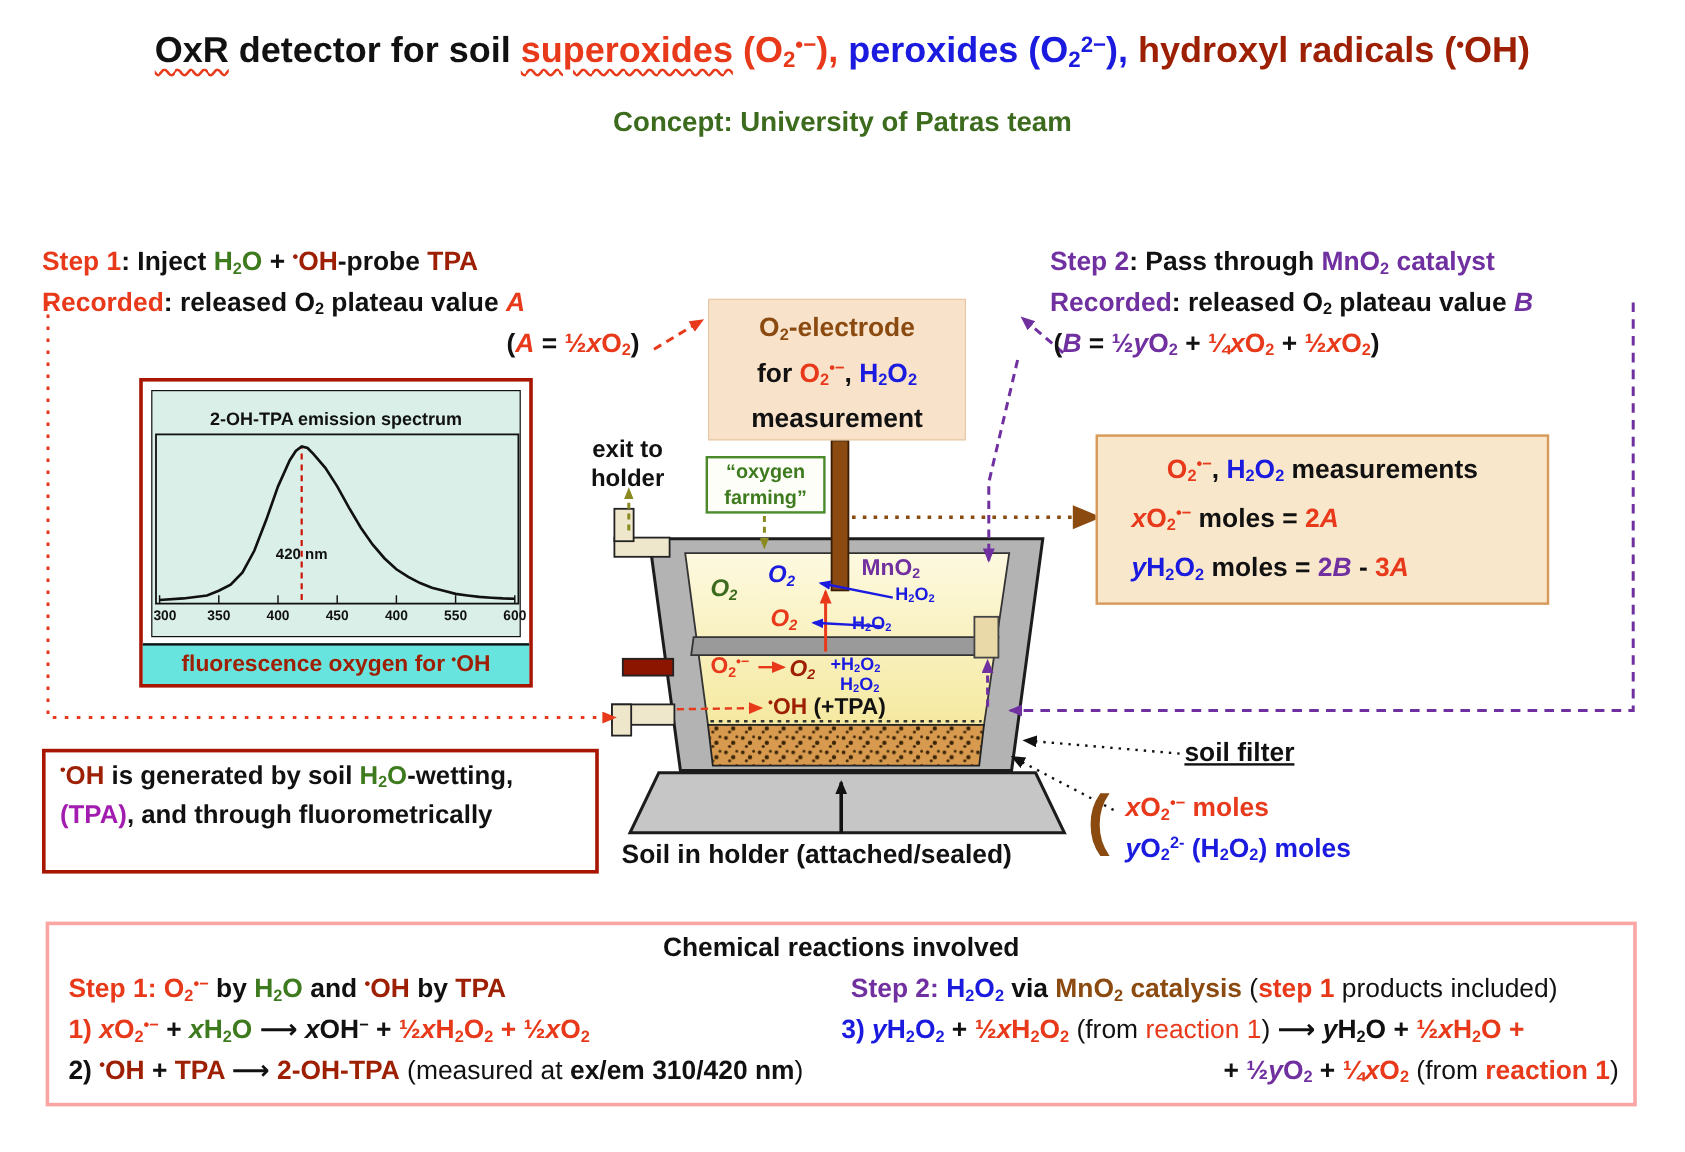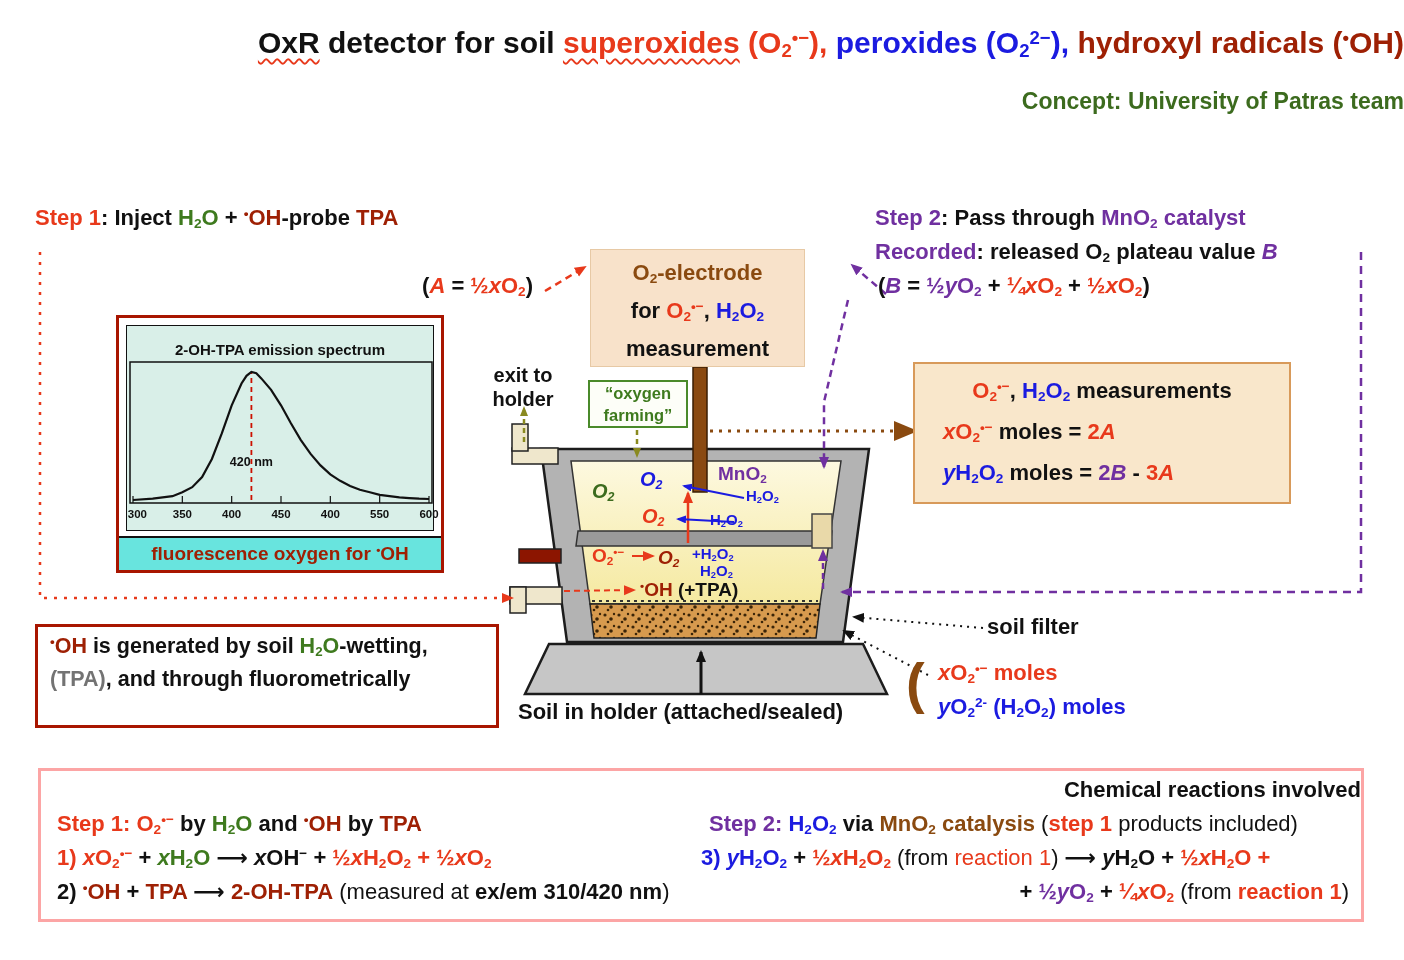--- a/index.html
+++ b/index.html
@@ -3,21 +3,21 @@
 <meta charset="utf-8">
 <style>
   * { margin:0; padding:0; box-sizing:border-box; }
   body { background:#ffffff; font-family:"Liberation Sans","DejaVu Sans",sans-serif; color:#111; }
   #canvas { position:relative; width:1404px; height:960px; background:#fff; overflow:hidden; }
   .abs { position:absolute; }
   .rt { white-space:nowrap; }
   .rt .sub { font-size:0.62em; position:relative; bottom:-0.22em; }
   .rt .sup { font-size:0.62em; position:relative; top:-0.5em; }
   .squiggle { text-decoration:underline; text-decoration-style:wavy; text-decoration-color:#e8391b; text-decoration-thickness:2px; text-underline-offset:5px; }
-  .ctr { left:0; right:0; text-align:right; }
+  .ctr { left:0; right:0; text-align:center; }
   #overlay { position:absolute; left:0; top:0; pointer-events:none; }
   
   .electrode-box { left:590px; top:249px; width:215px; height:118px; background:#f8e2ca; border:1px solid #e7c9a5;
                    text-align:center; font-size:22px; line-height:35px; padding-top:5px; }
   .measure-box { left:913px; top:362px; width:378px; height:142px; background:#f9e7cb; border:2px solid #d89a5a;
                  font-size:22px; line-height:38px; padding:8px 14px 0 14px; }
   .oh-box { left:35px; top:624px; width:464px; height:104px; border:3px solid #a81500; background:#fff;
             font-size:21.5px; line-height:31px; padding:4px 12px; }
   .farm-box { left:588px; top:380px; width:100px; height:48px; border:2px solid #4a8a2a; background:#fdfef8;
               text-align:center; font-size:16.5px; line-height:22px; color:#3e7a1e; font-weight:bold; }
@@ -112,20 +112,21 @@
     <line x1="734" y1="522" x2="678" y2="519" stroke="#1b1be0" stroke-width="2" marker-end="url(#mk-blue)"></line>
     <line x1="983" y1="628" x2="854" y2="617" stroke="#111" stroke-width="2" stroke-dasharray="2 5" marker-end="url(#mk-black)"></line>
     <line x1="928" y1="675" x2="844" y2="631" stroke="#111" stroke-width="2" stroke-dasharray="2 5" marker-end="url(#mk-black)"></line>
     <line x1="701" y1="694" x2="701" y2="652" stroke="#111" stroke-width="3" marker-end="url(#mk-black)"></line>
   </svg>
 
   <div class="abs ctr rt" style="top:26px; font-size:30px;"><span class="squiggle" style="font-weight: bold;">OxR</span><span style="font-weight: bold;"> detector for soil </span><span class="squiggle" style="color: rgb(232, 57, 27); font-weight: bold;">superoxides</span><span style="color: rgb(232, 57, 27); font-weight: bold;"> (O</span><span class="sub" style="color: rgb(232, 57, 27); font-weight: bold;">2</span><span class="sup" style="color: rgb(232, 57, 27); font-weight: bold;">•−</span><span style="color: rgb(232, 57, 27); font-weight: bold;">), </span><span style="color: rgb(27, 27, 224); font-weight: bold;">peroxides (O</span><span class="sub" style="color: rgb(27, 27, 224); font-weight: bold;">2</span><span class="sup" style="color: rgb(27, 27, 224); font-weight: bold;">2−</span><span style="color: rgb(27, 27, 224); font-weight: bold;">), </span><span style="color: rgb(158, 32, 4); font-weight: bold;">hydroxyl radicals (</span><span class="sup" style="color: rgb(158, 32, 4); font-weight: bold;">•</span><span style="color: rgb(158, 32, 4); font-weight: bold;">OH)</span></div>
   <div class="abs ctr" style="top:88px; font-size:23px; font-weight:bold; color:#3c6b1e;">Concept: University of Patras team</div>
 
   <div class="abs rt" style="left:35px; top:205px; font-size:22px;"><span style="color: rgb(232, 57, 27); font-weight: bold;">Step 1</span><span style="font-weight: bold;">: Inject </span><span style="color: rgb(62, 122, 30); font-weight: bold;">H</span><span class="sub" style="color: rgb(62, 122, 30); font-weight: bold;">2</span><span style="color: rgb(62, 122, 30); font-weight: bold;">O</span><span style="font-weight: bold;"> + </span><span class="sup" style="color: rgb(158, 32, 4); font-weight: bold;">•</span><span style="color: rgb(158, 32, 4); font-weight: bold;">OH</span><span style="font-weight: bold;">-probe </span><span style="color: rgb(158, 32, 4); font-weight: bold;">TPA</span></div>
+  <div class="abs rt" style="left:35px; top:239px; font-size:22px;"><span style="color: rgb(232, 57, 27); font-weight: bold;">Recorded</span><span style="font-weight: bold;">: released O</span><span class="sub" style="font-weight: bold;">2</span><span style="font-weight: bold;"> plateau value </span><span style="color: rgb(232, 57, 27); font-weight: bold; font-style: italic;">A</span></div>
   <div class="abs rt" style="left:35px; top:273px; width:498px; text-align:right; font-size:22px;"><span style="font-weight: bold;">(</span><span style="color: rgb(232, 57, 27); font-weight: bold; font-style: italic;">A</span><span style="font-weight: bold;"> = </span><span style="color: rgb(232, 57, 27); font-weight: bold;">½</span><span style="color: rgb(232, 57, 27); font-weight: bold; font-style: italic;">x</span><span style="color: rgb(232, 57, 27); font-weight: bold;">O</span><span class="sub" style="color: rgb(232, 57, 27); font-weight: bold;">2</span><span style="font-weight: bold;">)</span></div>
 
   <div class="abs rt" style="left:875px; top:205px; font-size:22px;"><span style="color: rgb(112, 48, 160); font-weight: bold;">Step 2</span><span style="font-weight: bold;">: Pass through </span><span style="color: rgb(112, 48, 160); font-weight: bold;">MnO</span><span class="sub" style="color: rgb(112, 48, 160); font-weight: bold;">2</span><span style="color: rgb(112, 48, 160); font-weight: bold;"> catalyst</span></div>
   <div class="abs rt" style="left:875px; top:239px; font-size:22px;"><span style="color: rgb(112, 48, 160); font-weight: bold;">Recorded</span><span style="font-weight: bold;">: released O</span><span class="sub" style="font-weight: bold;">2</span><span style="font-weight: bold;"> plateau value </span><span style="color: rgb(112, 48, 160); font-weight: bold; font-style: italic;">B</span></div>
   <div class="abs rt" style="left:878px; top:273px; font-size:22px;"><span style="font-weight: bold;">(</span><span style="color: rgb(112, 48, 160); font-weight: bold; font-style: italic;">B</span><span style="font-weight: bold;"> = </span><span style="color: rgb(112, 48, 160); font-weight: bold;">½</span><span style="color: rgb(112, 48, 160); font-weight: bold; font-style: italic;">y</span><span style="color: rgb(112, 48, 160); font-weight: bold;">O</span><span class="sub" style="color: rgb(112, 48, 160); font-weight: bold;">2</span><span style="font-weight: bold;"> + </span><span style="color: rgb(232, 57, 27); font-weight: bold;">¼</span><span style="color: rgb(232, 57, 27); font-weight: bold; font-style: italic;">x</span><span style="color: rgb(232, 57, 27); font-weight: bold;">O</span><span class="sub" style="color: rgb(232, 57, 27); font-weight: bold;">2</span><span style="font-weight: bold;"> + </span><span style="color: rgb(232, 57, 27); font-weight: bold;">½</span><span style="color: rgb(232, 57, 27); font-weight: bold; font-style: italic;">x</span><span style="color: rgb(232, 57, 27); font-weight: bold;">O</span><span class="sub" style="color: rgb(232, 57, 27); font-weight: bold;">2</span><span style="font-weight: bold;">)</span></div>
 
   <div class="abs electrode-box">
     <div class="rt"><span style="color: rgb(138, 74, 16); font-weight: bold;">O</span><span class="sub" style="color: rgb(138, 74, 16); font-weight: bold;">2</span><span style="color: rgb(138, 74, 16); font-weight: bold;">-electrode</span></div>
     <div class="rt"><span style="font-weight: bold;">for </span><span style="color: rgb(232, 57, 27); font-weight: bold;">O</span><span class="sub" style="color: rgb(232, 57, 27); font-weight: bold;">2</span><span class="sup" style="color: rgb(232, 57, 27); font-weight: bold;">•−</span><span style="font-weight: bold;">, </span><span style="color: rgb(27, 27, 224); font-weight: bold;">H</span><span class="sub" style="color: rgb(27, 27, 224); font-weight: bold;">2</span><span style="color: rgb(27, 27, 224); font-weight: bold;">O</span><span class="sub" style="color: rgb(27, 27, 224); font-weight: bold;">2</span></div>
     <div class="rt"><span style="font-weight: bold;">measurement</span></div>
@@ -180,29 +181,29 @@
   <div class="abs rt" style="left:692px; top:545px; font-size:15px;"><span style="color: rgb(27, 27, 224); font-weight: bold;">+</span><span style="color: rgb(27, 27, 224); font-weight: bold;">H</span><span class="sub" style="color: rgb(27, 27, 224); font-weight: bold;">2</span><span style="color: rgb(27, 27, 224); font-weight: bold;">O</span><span class="sub" style="color: rgb(27, 27, 224); font-weight: bold;">2</span></div>
   <div class="abs rt" style="left:700px; top:562px; font-size:15px;"><span style="color: rgb(27, 27, 224); font-weight: bold;">H</span><span class="sub" style="color: rgb(27, 27, 224); font-weight: bold;">2</span><span style="color: rgb(27, 27, 224); font-weight: bold;">O</span><span class="sub" style="color: rgb(27, 27, 224); font-weight: bold;">2</span></div>
   <div class="abs rt" style="left:640px; top:579px; font-size:19px;"><span class="sup" style="color: rgb(158, 32, 4); font-weight: bold;">•</span><span style="color: rgb(158, 32, 4); font-weight: bold;">OH</span><span style="font-weight: bold;"> (+TPA)</span></div>
 
   <div class="abs measure-box">
     <div class="rt" style="text-align:center;"><span style="color: rgb(232, 57, 27); font-weight: bold;">O</span><span class="sub" style="color: rgb(232, 57, 27); font-weight: bold;">2</span><span class="sup" style="color: rgb(232, 57, 27); font-weight: bold;">•−</span><span style="font-weight: bold;">, </span><span style="color: rgb(27, 27, 224); font-weight: bold;">H</span><span class="sub" style="color: rgb(27, 27, 224); font-weight: bold;">2</span><span style="color: rgb(27, 27, 224); font-weight: bold;">O</span><span class="sub" style="color: rgb(27, 27, 224); font-weight: bold;">2</span><span style="font-weight: bold;"> measurements</span></div>
     <div class="rt" style="padding-left:14px;"><span style="color: rgb(232, 57, 27); font-weight: bold; font-style: italic;">x</span><span style="color: rgb(232, 57, 27); font-weight: bold;">O</span><span class="sub" style="color: rgb(232, 57, 27); font-weight: bold;">2</span><span class="sup" style="color: rgb(232, 57, 27); font-weight: bold;">•−</span><span style="font-weight: bold;"> moles = </span><span style="color: rgb(232, 57, 27); font-weight: bold;">2</span><span style="color: rgb(232, 57, 27); font-weight: bold; font-style: italic;">A</span></div>
     <div class="rt" style="padding-left:14px;"><span style="color: rgb(27, 27, 224); font-weight: bold; font-style: italic;">y</span><span style="color: rgb(27, 27, 224); font-weight: bold;">H</span><span class="sub" style="color: rgb(27, 27, 224); font-weight: bold;">2</span><span style="color: rgb(27, 27, 224); font-weight: bold;">O</span><span class="sub" style="color: rgb(27, 27, 224); font-weight: bold;">2</span><span style="font-weight: bold;"> moles = </span><span style="color: rgb(112, 48, 160); font-weight: bold;">2</span><span style="color: rgb(112, 48, 160); font-weight: bold; font-style: italic;">B</span><span style="font-weight: bold;"> - </span><span style="color: rgb(232, 57, 27); font-weight: bold;">3</span><span style="color: rgb(232, 57, 27); font-weight: bold; font-style: italic;">A</span></div>
   </div>
 
-  <div class="abs" style="left:987px; top:614px; font-size:22px; font-weight:bold;">soil filter</div>
+  <div class="abs" style="left:987px; top:614px; font-size:22px; font-weight:bold;text-decoration:underline;">soil filter</div>
   <div class="abs" style="left:906px; top:650px; font-size:56px; color:#8a4a10; font-weight:bold;">(</div>
   <div class="abs rt" style="left:938px; top:660px; font-size:22px;"><span style="color: rgb(232, 57, 27); font-weight: bold; font-style: italic;">x</span><span style="color: rgb(232, 57, 27); font-weight: bold;">O</span><span class="sub" style="color: rgb(232, 57, 27); font-weight: bold;">2</span><span class="sup" style="color: rgb(232, 57, 27); font-weight: bold;">•−</span><span style="color: rgb(232, 57, 27); font-weight: bold;"> moles</span></div>
   <div class="abs rt" style="left:938px; top:694px; font-size:22px;"><span style="color: rgb(27, 27, 224); font-weight: bold; font-style: italic;">y</span><span style="color: rgb(27, 27, 224); font-weight: bold;">O</span><span class="sub" style="color: rgb(27, 27, 224); font-weight: bold;">2</span><span class="sup" style="color: rgb(27, 27, 224); font-weight: bold;">2-</span><span style="color: rgb(27, 27, 224); font-weight: bold;"> (H</span><span class="sub" style="color: rgb(27, 27, 224); font-weight: bold;">2</span><span style="color: rgb(27, 27, 224); font-weight: bold;">O</span><span class="sub" style="color: rgb(27, 27, 224); font-weight: bold;">2</span><span style="color: rgb(27, 27, 224); font-weight: bold;">) moles</span></div>
   <div class="abs" style="left:518px; top:699px; font-size:22px; font-weight:bold;">Soil in holder (attached/sealed)</div>
 
   <div class="abs oh-box">
     <div class="rt"><span class="sup" style="color: rgb(158, 32, 4); font-weight: bold;">•</span><span style="color: rgb(158, 32, 4); font-weight: bold;">OH</span><span style="font-weight: bold;"> is generated by soil </span><span style="color: rgb(62, 122, 30); font-weight: bold;">H</span><span class="sub" style="color: rgb(62, 122, 30); font-weight: bold;">2</span><span style="color: rgb(62, 122, 30); font-weight: bold;">O</span><span style="font-weight: bold;">-wetting,</span></div>
-    <div class="rt"><span style="color: #737373; font-weight: bold;">(TPA)</span><span style="font-weight: bold;">, and through fluorometrically</span></div>
+    <div class="rt"><span style="color: #a21caf; font-weight: bold;">(TPA)</span><span style="font-weight: bold;">, and through fluorometrically</span></div>
   </div>
 
   <div class="abs react-box">
     <div class="abs ctr" style="top:6px; font-weight:bold;">Chemical reactions involved</div>
     <div class="abs rt" style="left:16px; top:40px;"><span style="color: rgb(232, 57, 27); font-weight: bold;">Step 1: </span><span style="color: rgb(232, 57, 27); font-weight: bold;">O</span><span class="sub" style="color: rgb(232, 57, 27); font-weight: bold;">2</span><span class="sup" style="color: rgb(232, 57, 27); font-weight: bold;">•−</span><span style="font-weight: bold;"> by </span><span style="color: rgb(62, 122, 30); font-weight: bold;">H</span><span class="sub" style="color: rgb(62, 122, 30); font-weight: bold;">2</span><span style="color: rgb(62, 122, 30); font-weight: bold;">O</span><span style="font-weight: bold;"> and </span><span class="sup" style="color: rgb(158, 32, 4); font-weight: bold;">•</span><span style="color: rgb(158, 32, 4); font-weight: bold;">OH</span><span style="font-weight: bold;"> by </span><span style="color: rgb(158, 32, 4); font-weight: bold;">TPA</span></div>
     <div class="abs rt" style="left:16px; top:74px;"><span style="color: rgb(232, 57, 27); font-weight: bold;">1) </span><span style="color: rgb(232, 57, 27); font-weight: bold; font-style: italic;">x</span><span style="color: rgb(232, 57, 27); font-weight: bold;">O</span><span class="sub" style="color: rgb(232, 57, 27); font-weight: bold;">2</span><span class="sup" style="color: rgb(232, 57, 27); font-weight: bold;">•−</span><span style="font-weight: bold;"> + </span><span style="color: rgb(62, 122, 30); font-weight: bold; font-style: italic;">x</span><span style="color: rgb(62, 122, 30); font-weight: bold;">H</span><span class="sub" style="color: rgb(62, 122, 30); font-weight: bold;">2</span><span style="color: rgb(62, 122, 30); font-weight: bold;">O</span><span style="font-weight: bold;"> ⟶ </span><span style="font-weight: bold; font-style: italic;">x</span><span style="font-weight: bold;">OH</span><span class="sup" style="font-weight: bold;">−</span><span style="font-weight: bold;"> + </span><span style="color: rgb(232, 57, 27); font-weight: bold;">½</span><span style="color: rgb(232, 57, 27); font-weight: bold; font-style: italic;">x</span><span style="color: rgb(232, 57, 27); font-weight: bold;">H</span><span class="sub" style="color: rgb(232, 57, 27); font-weight: bold;">2</span><span style="color: rgb(232, 57, 27); font-weight: bold;">O</span><span class="sub" style="color: rgb(232, 57, 27); font-weight: bold;">2</span><span style="color: rgb(232, 57, 27); font-weight: bold;"> + </span><span style="color: rgb(232, 57, 27); font-weight: bold;">½</span><span style="color: rgb(232, 57, 27); font-weight: bold; font-style: italic;">x</span><span style="color: rgb(232, 57, 27); font-weight: bold;">O</span><span class="sub" style="color: rgb(232, 57, 27); font-weight: bold;">2</span></div>
     <div class="abs rt" style="left:16px; top:108px;"><span style="font-weight: bold;">2) </span><span class="sup" style="color: rgb(158, 32, 4); font-weight: bold;">•</span><span style="color: rgb(158, 32, 4); font-weight: bold;">OH</span><span style="font-weight: bold;"> + </span><span style="color: rgb(158, 32, 4); font-weight: bold;">TPA</span><span style="font-weight: bold;"> ⟶ </span><span style="color: rgb(158, 32, 4); font-weight: bold;">2-OH-TPA</span><span> (measured at </span><span style="font-weight: bold;">ex/em 310/420 nm</span><span>)</span></div>
     <div class="abs rt" style="left:668px; top:40px;"><span style="color: rgb(112, 48, 160); font-weight: bold;">Step 2: </span><span style="color: rgb(27, 27, 224); font-weight: bold;">H</span><span class="sub" style="color: rgb(27, 27, 224); font-weight: bold;">2</span><span style="color: rgb(27, 27, 224); font-weight: bold;">O</span><span class="sub" style="color: rgb(27, 27, 224); font-weight: bold;">2</span><span style="font-weight: bold;"> via </span><span style="color: rgb(138, 74, 16); font-weight: bold;">MnO</span><span class="sub" style="color: rgb(138, 74, 16); font-weight: bold;">2</span><span style="color: rgb(138, 74, 16); font-weight: bold;"> catalysis</span><span> (</span><span style="color: rgb(232, 57, 27); font-weight: bold;">step 1</span><span> products included)</span></div>
     <div class="abs rt" style="left:660px; top:74px;"><span style="color: rgb(27, 27, 224); font-weight: bold;">3) </span><span style="color: rgb(27, 27, 224); font-weight: bold; font-style: italic;">y</span><span style="color: rgb(27, 27, 224); font-weight: bold;">H</span><span class="sub" style="color: rgb(27, 27, 224); font-weight: bold;">2</span><span style="color: rgb(27, 27, 224); font-weight: bold;">O</span><span class="sub" style="color: rgb(27, 27, 224); font-weight: bold;">2</span><span style="font-weight: bold;"> + </span><span style="color: rgb(232, 57, 27); font-weight: bold;">½</span><span style="color: rgb(232, 57, 27); font-weight: bold; font-style: italic;">x</span><span style="color: rgb(232, 57, 27); font-weight: bold;">H</span><span class="sub" style="color: rgb(232, 57, 27); font-weight: bold;">2</span><span style="color: rgb(232, 57, 27); font-weight: bold;">O</span><span class="sub" style="color: rgb(232, 57, 27); font-weight: bold;">2</span><span> (from </span><span style="color: rgb(232, 57, 27);">reaction 1</span><span>) </span><span style="font-weight: bold;">⟶ </span><span style="font-weight: bold; font-style: italic;">y</span><span style="font-weight: bold;">H</span><span class="sub" style="font-weight: bold;">2</span><span style="font-weight: bold;">O</span><span style="font-weight: bold;"> + </span><span style="color: rgb(232, 57, 27); font-weight: bold;">½</span><span style="color: rgb(232, 57, 27); font-weight: bold; font-style: italic;">x</span><span style="color: rgb(232, 57, 27); font-weight: bold;">H</span><span class="sub" style="color: rgb(232, 57, 27); font-weight: bold;">2</span><span style="color: rgb(232, 57, 27); font-weight: bold;">O</span><span style="color: rgb(232, 57, 27); font-weight: bold;"> +</span></div>
     <div class="abs rt" style="left:660px; top:108px; width:648px; text-align:right;"><span style="font-weight: bold;">+ </span><span style="color: rgb(112, 48, 160); font-weight: bold;">½</span><span style="color: rgb(112, 48, 160); font-weight: bold; font-style: italic;">y</span><span style="color: rgb(112, 48, 160); font-weight: bold;">O</span><span class="sub" style="color: rgb(112, 48, 160); font-weight: bold;">2</span><span style="font-weight: bold;"> + </span><span style="color: rgb(232, 57, 27); font-weight: bold;">¼</span><span style="color: rgb(232, 57, 27); font-weight: bold; font-style: italic;">x</span><span style="color: rgb(232, 57, 27); font-weight: bold;">O</span><span class="sub" style="color: rgb(232, 57, 27); font-weight: bold;">2</span><span> (from </span><span style="color: rgb(232, 57, 27); font-weight: bold;">reaction 1</span><span>)</span></div>

